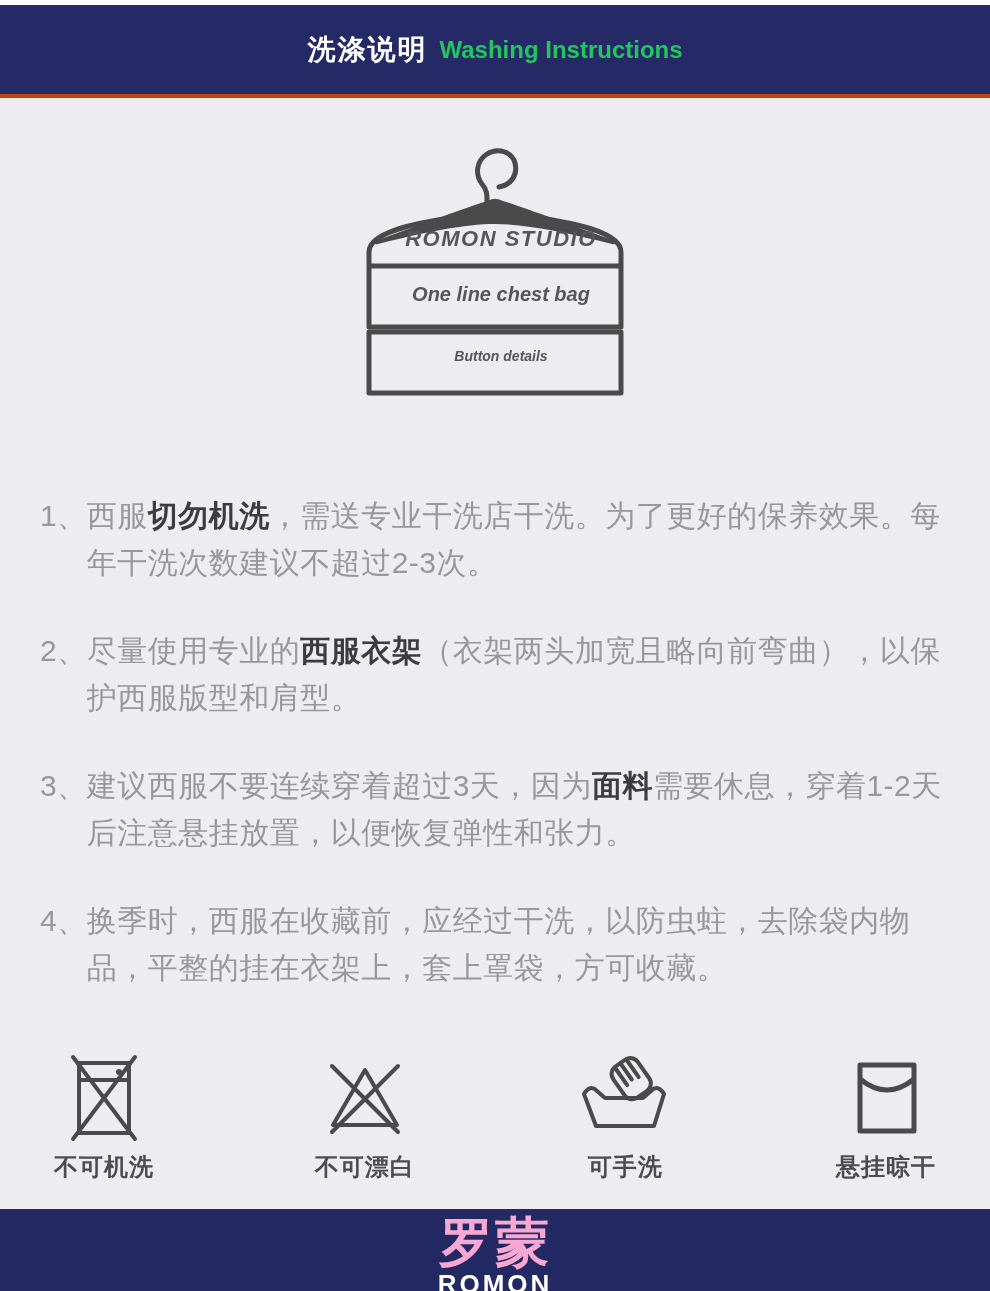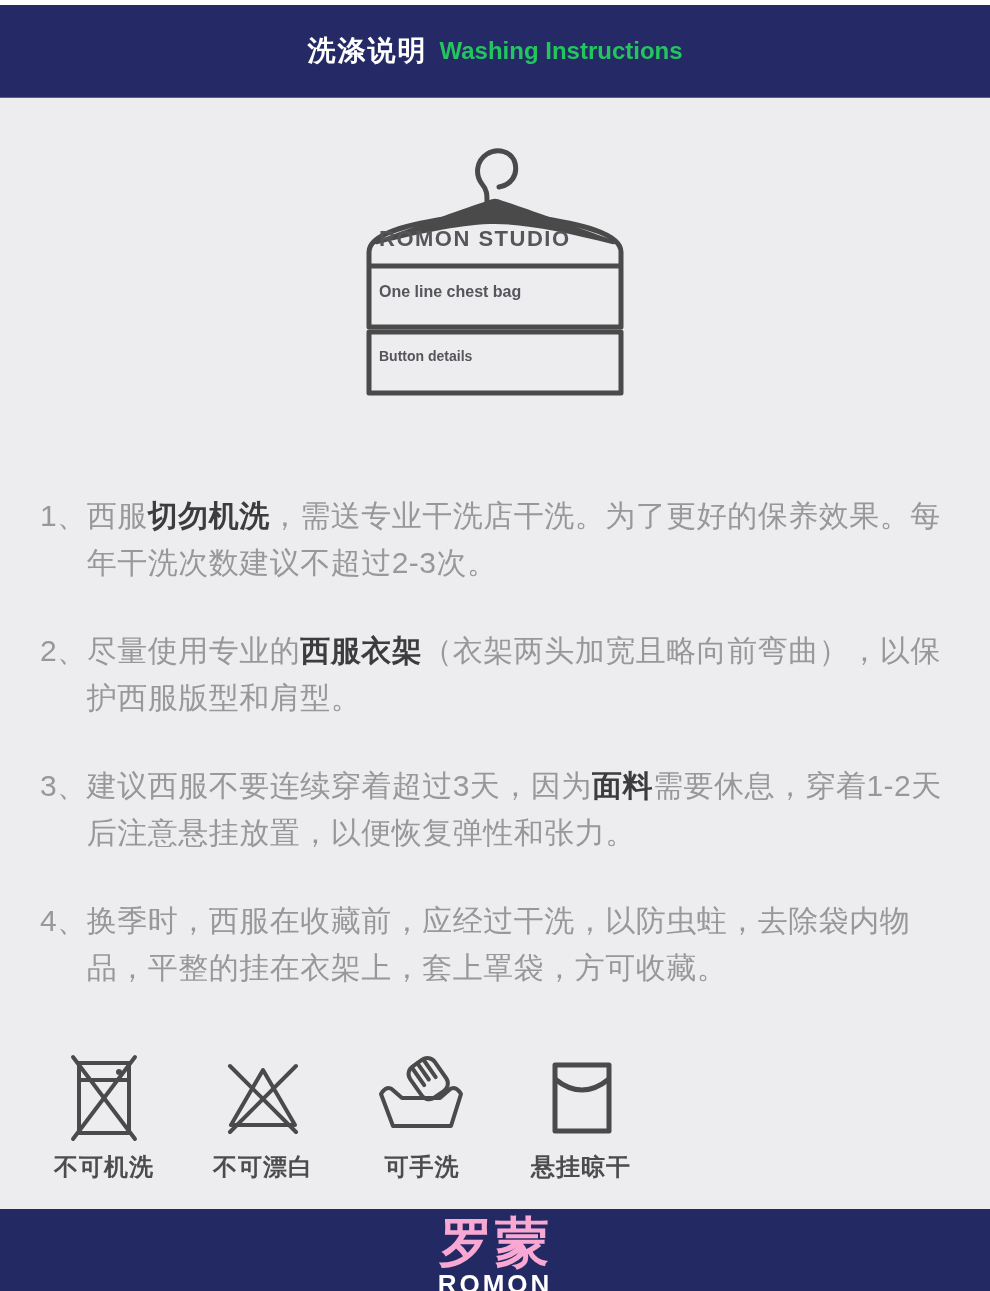--- a/index.html
+++ b/index.html
@@ -6,41 +6,41 @@
   html, body { background: #ffffff; }
   body { font-family: "Liberation Sans", "DejaVu Sans", sans-serif; }
   .page {
     width: 990px; height: 1291px; margin: 0 auto;
     background: #ffffff; position: relative; overflow: hidden;
   }
   
   .header-bar {
     margin-top: 5px; height: 93px; background: #252a66;
     display: flex; align-items: center; justify-content: center;
-    gap: 12px; border-bottom: 1px solid #c2410c;
+    gap: 12px; border-bottom: 4px solid #c2410c;
   }
   .header-cn { color: #ffffff; font-size: 28px; font-weight: 700; letter-spacing: 2px; }
   .header-en { color: #22c55e; font-size: 24px; font-weight: 700; }
   
   .body-area { background: #ededf0; padding-bottom: 26px; }
   
   .hanger-wrap { width: 264px; margin: 0 auto; padding-top: 46px; position: relative; height: 302px; }
   .hanger-svg { display: block; }
-  .hanger-text { position: absolute; left: 16px; width: 264px; color: #55555a; }
+  .hanger-text { position: absolute; left: 6px; width: 264px; text-align: center; color: #55555a; font-style: italic; }
   .hanger-brand { top: 128px; font-size: 22px; font-weight: 700; letter-spacing: 1.5px; }
-  .hanger-line1 { top: 185px; font-size: 16px; font-weight: 700; }
+  .hanger-line1 { top: 185px; font-size: 20px; font-weight: 700; }
   .hanger-line2 { top: 250px; font-size: 14px; font-weight: 700; }
   
   .instructions { padding: 92px 38px 0 40px; }
   .inst-item { display: flex; font-size: 30px; line-height: 47px; color: #98989a; margin-bottom: 41px; }
   .inst-num { flex: 0 0 44px; color: #98989a; }
   .inst-body { flex: 1; letter-spacing: 0.5px; }
   .seg-bold { color: #3c3c3e; font-weight: 700; text-align: center; }
   
-  .icons-row { display: flex; justify-content: flex-start; padding: 0 34px; margin-top: 62px; gap: 19px; }
+  .icons-row { display: flex; justify-content: space-between; padding: 0 34px; margin-top: 62px; gap: 19px; }
   .icon-cell { display: flex; flex-direction: column; align-items: center; width: 140px; }
   .icon-cell svg { display: block; }
   .icon-label { margin-top: 8px; font-size: 24px; font-weight: 700; color: #4c4c4e; letter-spacing: 1px; white-space: nowrap; }
   
   .footer-bar {
     height: 94px; background: #232a63; display: flex; flex-direction: column;
     align-items: center; justify-content: center; line-height: 1;
   }
   .footer-cn { color: #f9a8d4; font-size: 54px; font-weight: 800; letter-spacing: 2px; }
   .footer-en { color: #ffffff; font-size: 26px; font-weight: 800; letter-spacing: 3px; margin-top: 2px; }

